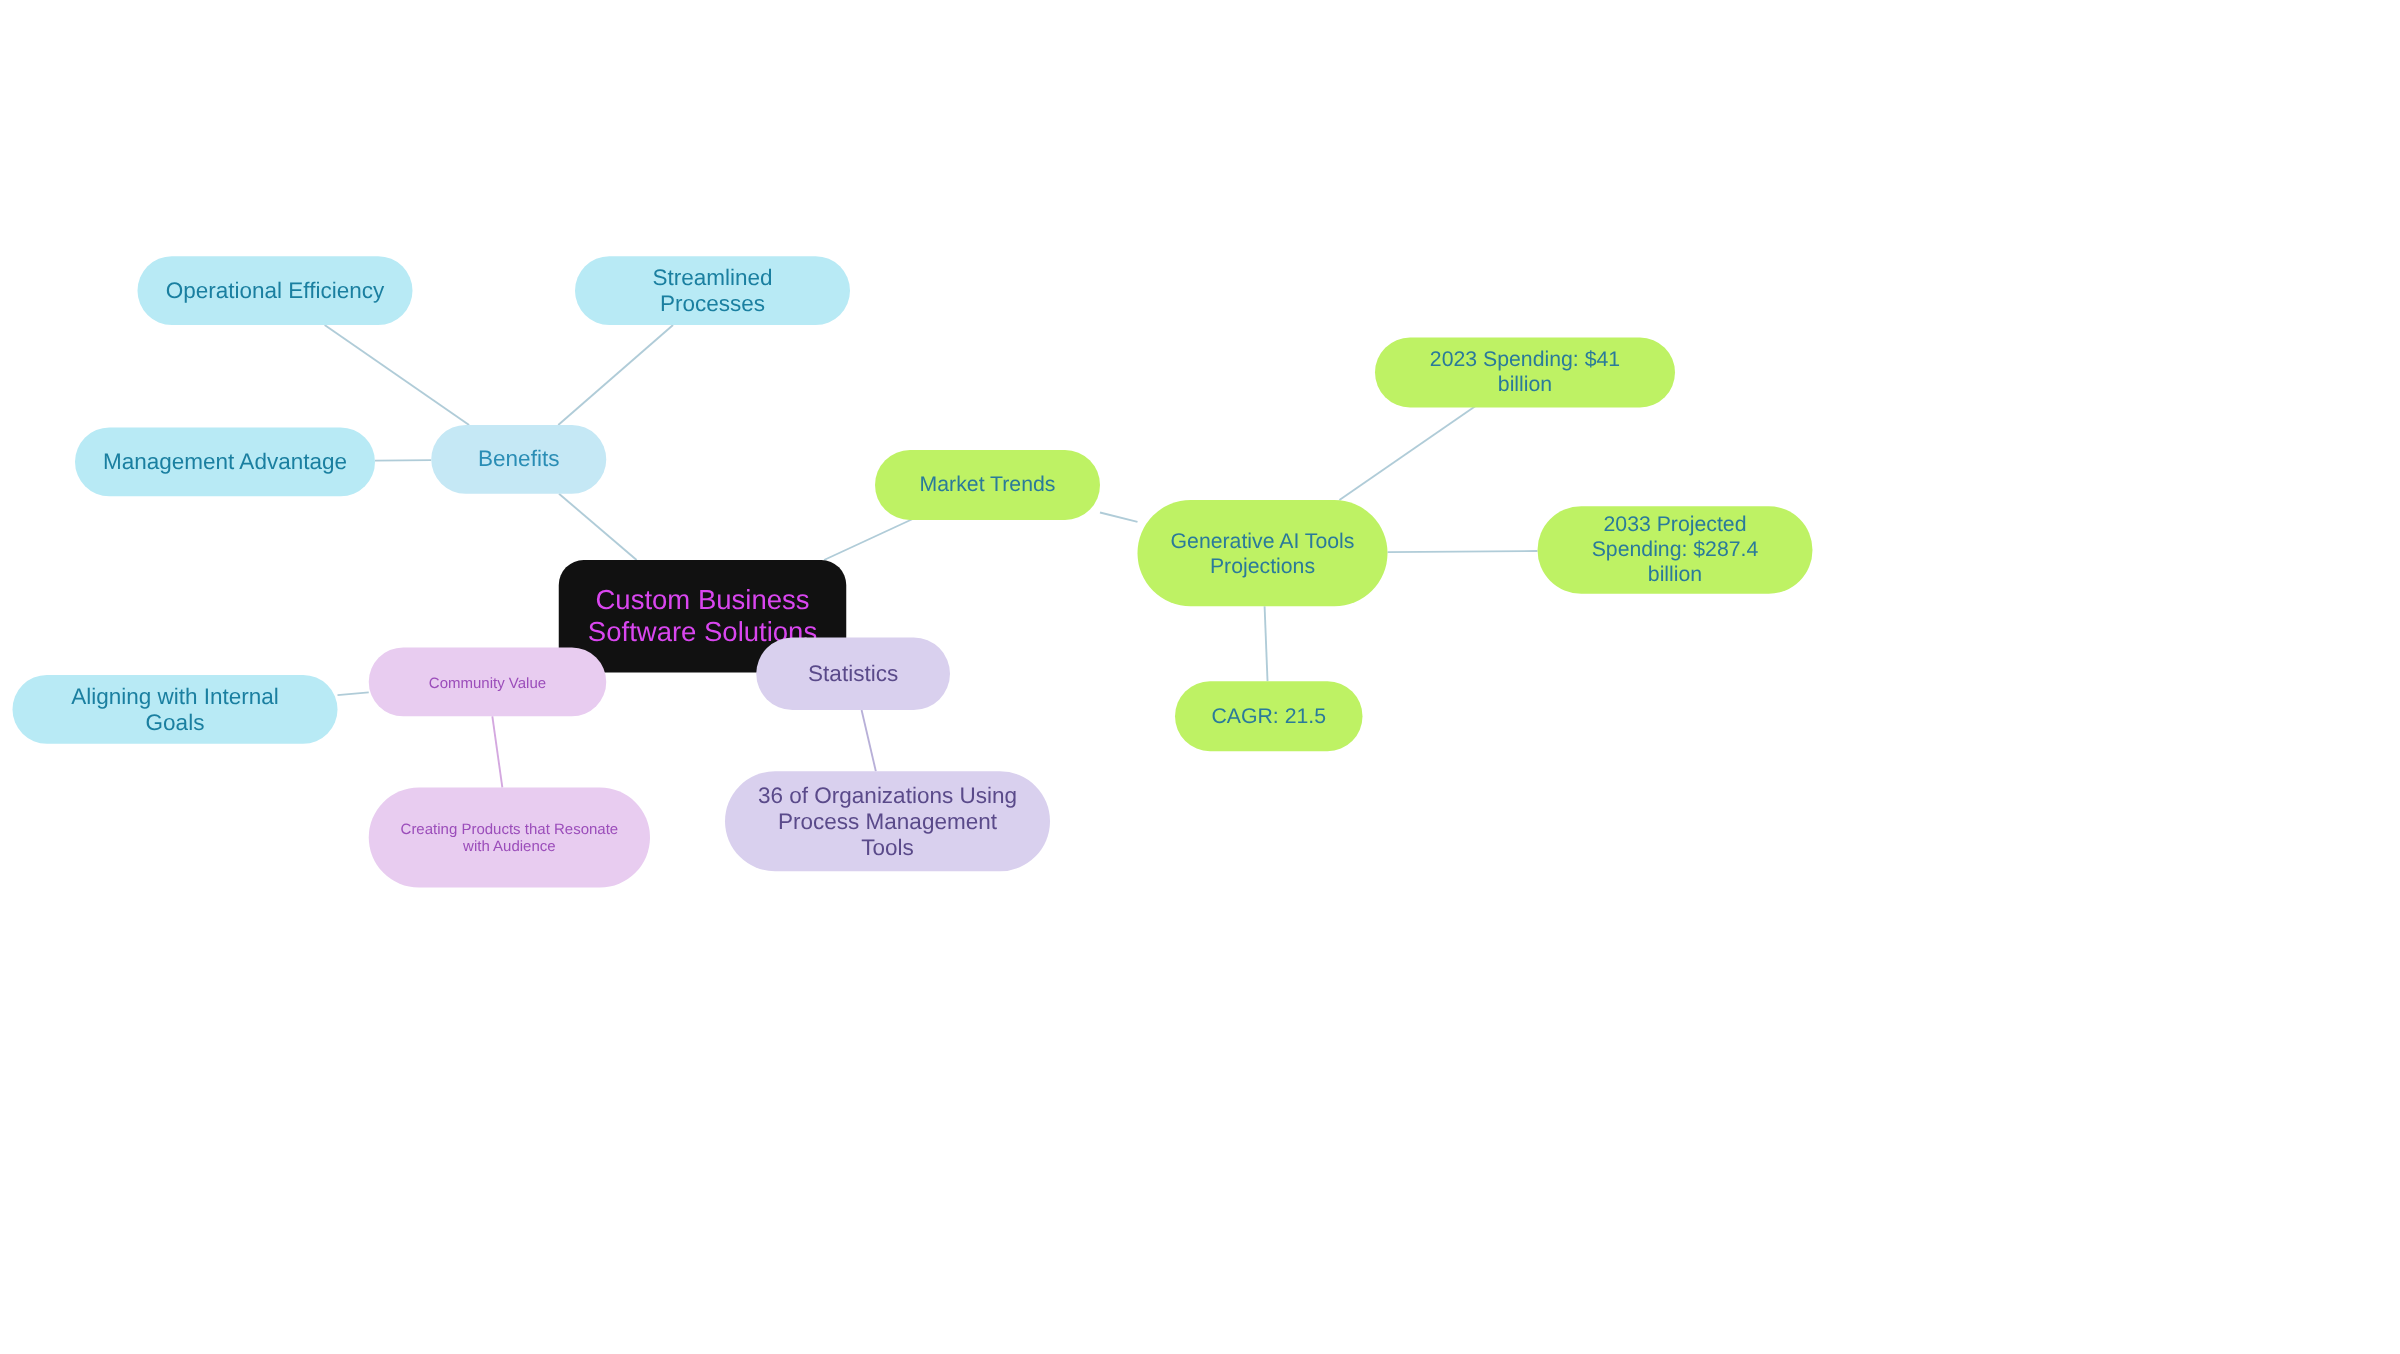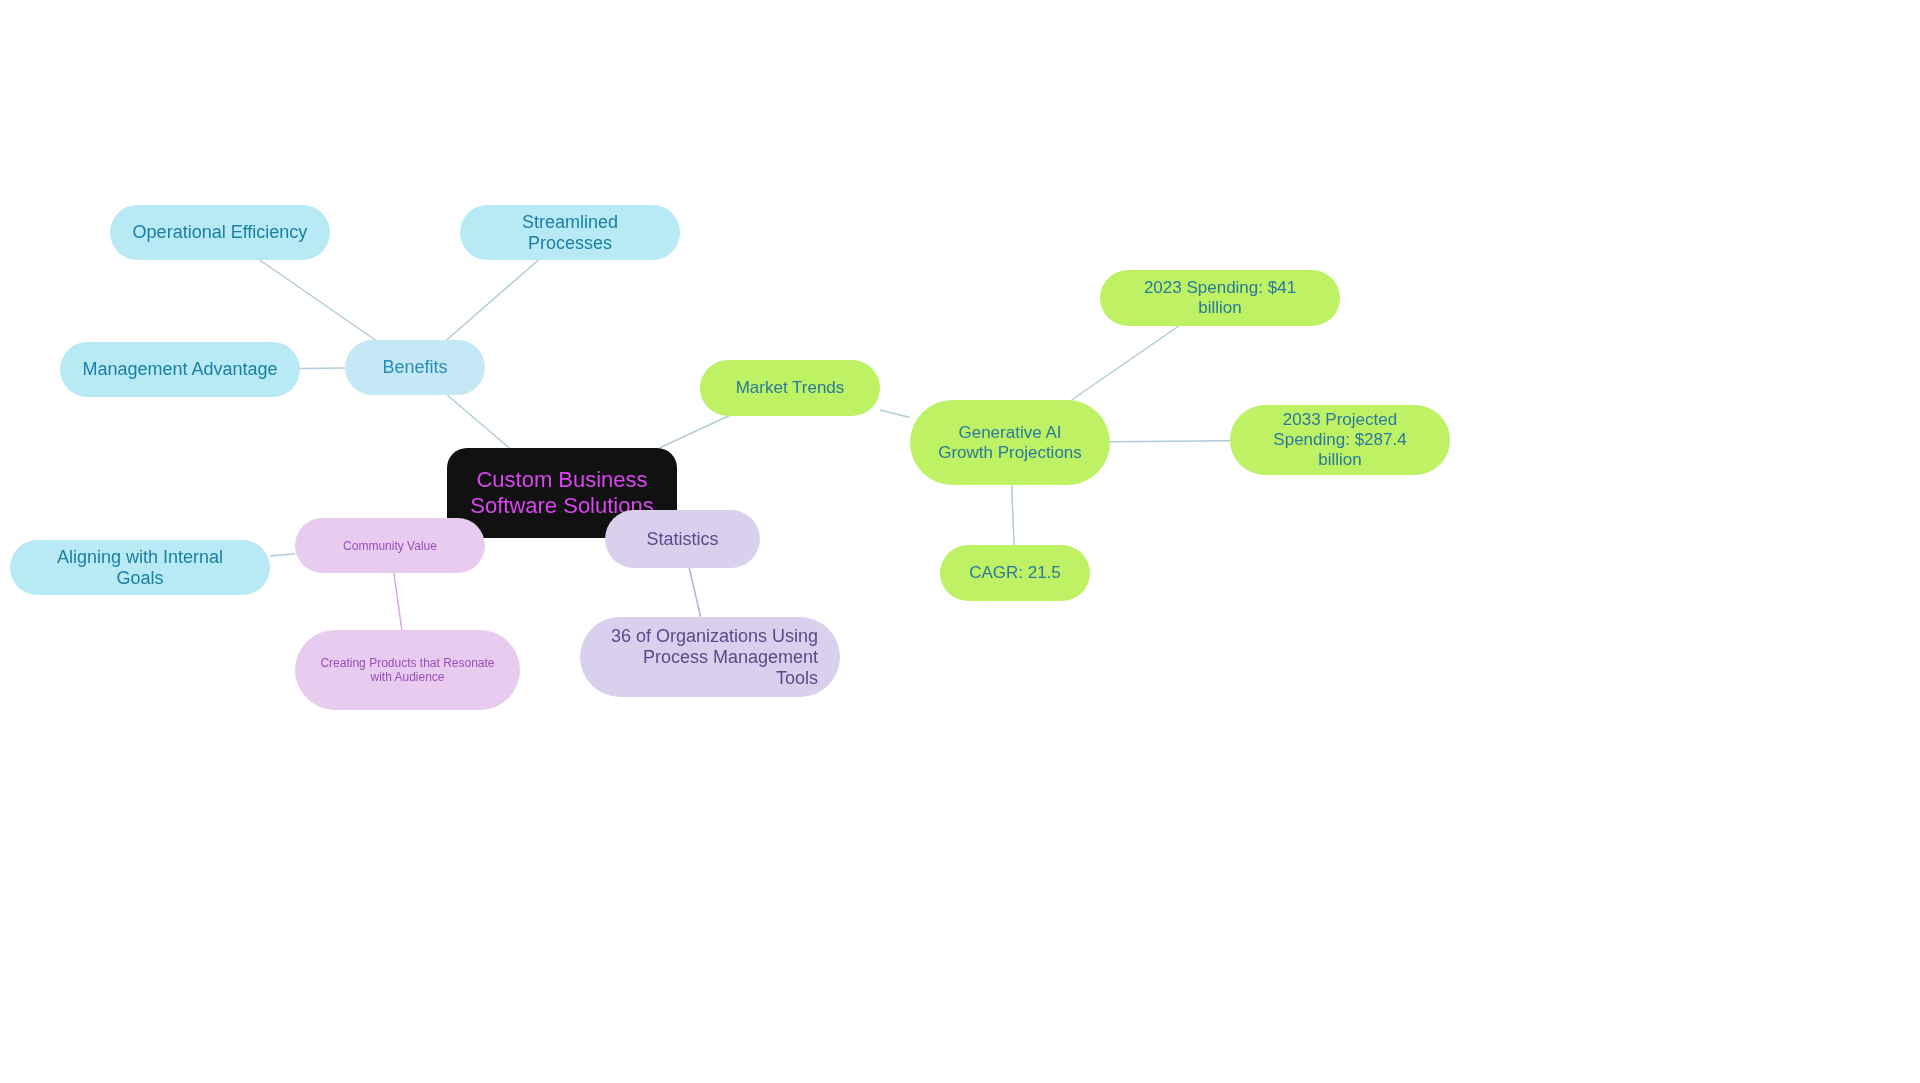--- a/index.html
+++ b/index.html
@@ -64,21 +64,20 @@
       padding: 2px 22px;
       text-align: center;
     }
 
     .node-lavender {
       background: #d9d0ee;
       color: #5a4a8a;
       font-size: 18px;
       border-radius: 50px;
       padding: 14px 22px;
-      text-align: right;
     }
 
     .node-lightblue {
       background: #bef264;
       color: #2a7a9a;
       font-size: 17px;
       border-radius: 50px;
       padding: 28px 20px;
     }
   </style>
@@ -114,21 +113,21 @@
 <div class="node node-blue-mid" style="left:345px; top:340px; width:140px; height:55px;">Benefits</div>
 
 <div class="node node-blue" style="left:110px; top:205px; width:220px; height:55px;">Operational Efficiency</div>
 
 <div class="node node-blue" style="left:460px; top:205px; width:220px; height:55px;">Streamlined Processes</div>
 
 <div class="node node-blue" style="left:60px; top:342px; width:240px; height:55px;">Management Advantage</div>
 
 <div class="node node-lightblue" style="left:700px; top:360px; width:180px; height:55px;text-align:center;">Market Trends</div>
 
-<div class="node node-lightblue" style="left:910px; top:400px; width:200px; height:85px;">Generative AI Growth Projections</div>
+<div class="node node-lightblue" style="left:910px; top:400px; width:200px; height:85px;">Generative AI Tools Projections</div>
 
 <div class="node node-lightblue" style="left:1100px; top:270px; width:240px; height:55px;">2023 Spending: $41 billion</div>
 
 <div class="node node-lightblue" style="left:1230px; top:405px; width:220px; height:70px;">2033 Projected Spending: $287.4 billion</div>
 
 <div class="node node-lightblue" style="left:940px; top:545px; width:150px; height:50px;">CAGR: 21.5</div>
 
 <div class="node node-purple" style="left:295px; top:518px; width:190px; height:55px;">Community Value</div>
 
 <div class="node node-blue" style="left:10px; top:540px; width:260px; height:55px;">Aligning with Internal Goals</div>

